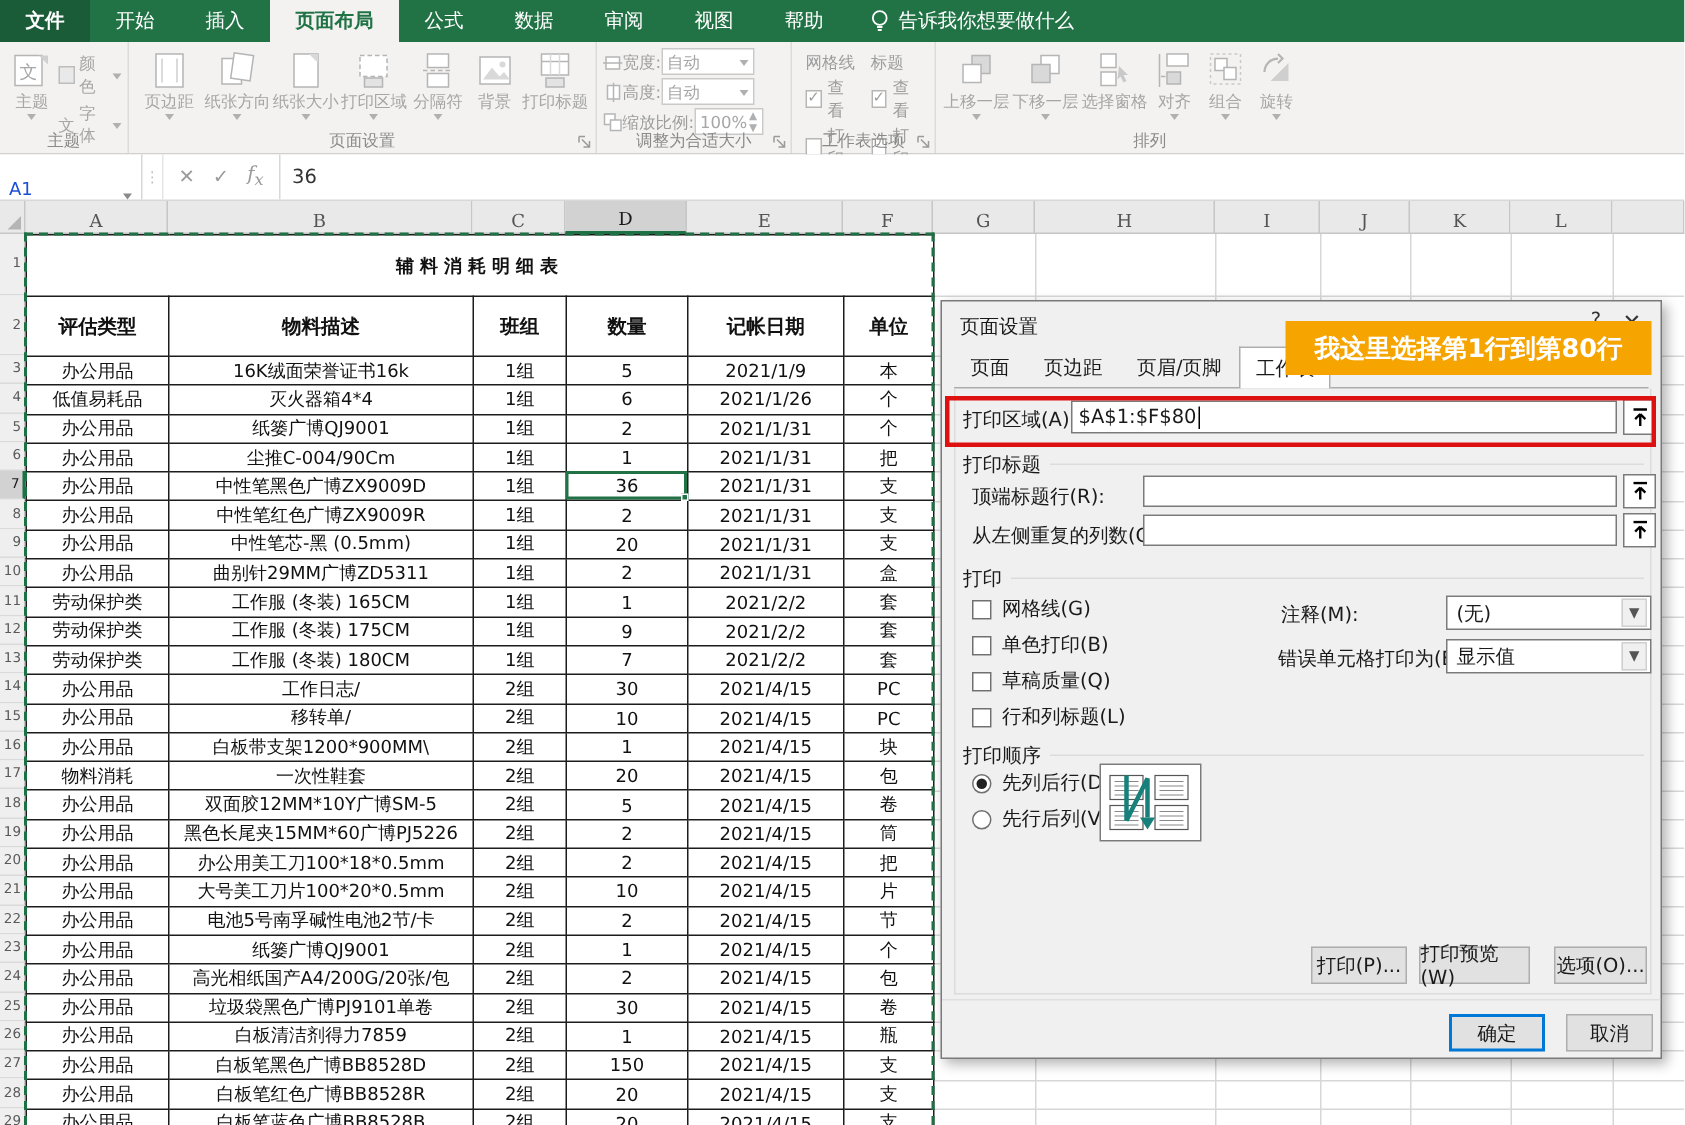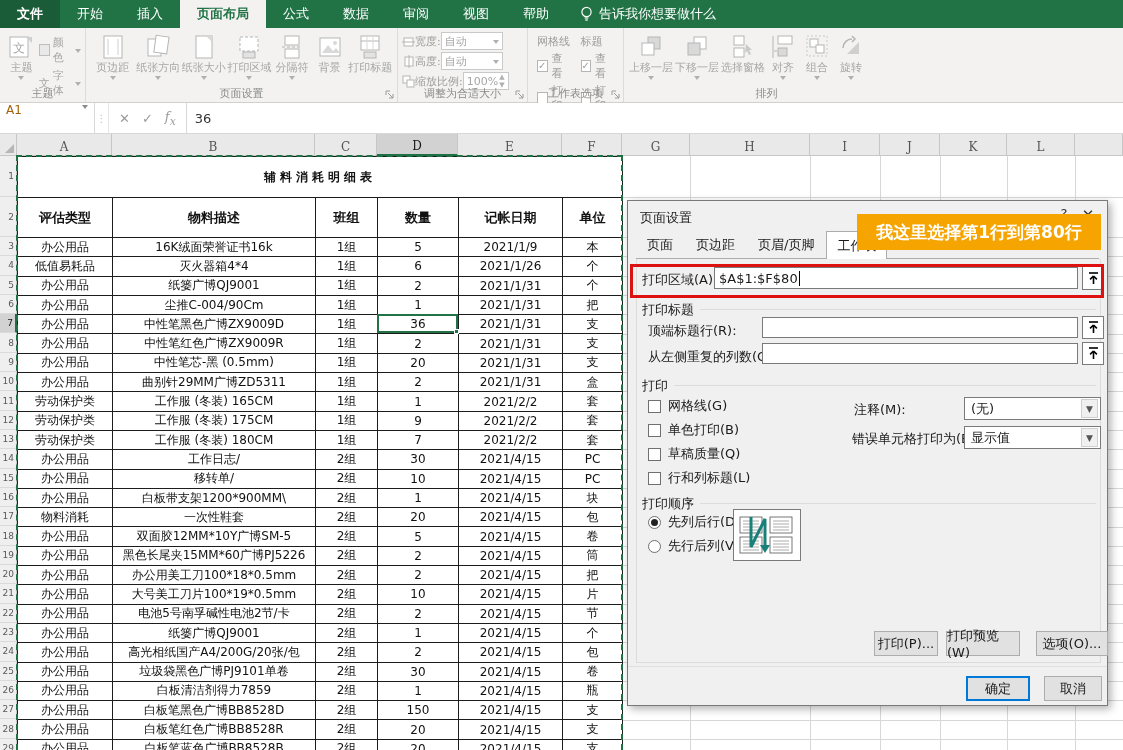--- a/index.html
+++ b/index.html
@@ -25,21 +25,21 @@
   .smallitem { display:flex; align-items:center; gap:3px; font-size:11px; color:#a6a6a6; }
   .sicon { width:12px; height:12px; border:1px solid #bdbdbd; background:#e9e9e9; display:inline-block; }
   .scale-row { display:flex; align-items:center; font-size:11px; color:#9d9d9d; height:18px; }
   .scale-box { width:62px; height:18px; background:#fff; border:1px solid #c9c9c9; font-size:11px; color:#a6a6a6; display:flex; align-items:center; justify-content:space-between; padding:0 3px; }
   .sheetopt-col { display:flex; flex-direction:column; gap:2px; font-size:11px; color:#9d9d9d; padding:2px 5px 0 5px; }
   .chk { width:12px; height:12px; border:1px solid #b5b5b5; background:#fff; display:inline-flex; align-items:center; justify-content:center; font-size:10px; color:#9d9d9d; line-height:1; }
   .chkrow { display:flex; align-items:center; gap:4px; }
 
   
   .fbar { position:absolute; left:0; top:103px; width:1123px; height:31px; background:#fff; border-bottom:1px solid #d8d8d8; display:flex; align-items:stretch; }
-  .namebox { width:95px; border-right:1px solid #d8d8d8; display:flex; align-items:flex-start; justify-content:space-between; padding:0 6px; font-size:12px; color:#a16207; }
+  .namebox { width:95px; border-right:1px solid #d8d8d8; display:flex; align-items:flex-end; justify-content:space-between; padding:0 6px; font-size:12px; color:#1d4ed8; }
   .fhandle { width:14px; display:flex; align-items:center; justify-content:center; color:#c0c0c0; font-size:10px; border-right:1px solid #e6e6e6; }
   .fbtns { display:flex; align-items:center; gap:12px; padding:0 10px; border-right:1px solid #d8d8d8; color:#9b9b9b; font-size:13px; }
   .fx { font-style:italic; font-family:"DejaVu Serif",serif; }
   .fvalue { flex:1; display:flex; align-items:center; padding-left:8px; font-size:13px; color:#333; }
 
   
   .sheet { position:absolute; left:0; top:134px; width:1123px; height:616px; background:#fff; }
   .colhdr { position:absolute; left:0; top:0; height:22px; display:flex; }
   .ch { height:22px; background:#e9e9e9; border-right:1px solid #c6c6c6; border-bottom:1px solid #c6c6c6; display:flex; align-items:flex-end; justify-content:center; font-size:12px; color:#555; font-family:"DejaVu Serif",serif; padding-bottom:1px; }
   .ch.corner { background:#e9e9e9; position:relative; }
@@ -600,21 +600,21 @@
           <tr style="height: 19.3px;">
             <td>办公用品</td>
             <td>办公用美工刀100*18*0.5mm</td>
             <td>2组</td>
             <td>2</td>
             <td>2021/4/15</td>
             <td>把</td>
           </tr>
           <tr style="height: 19.3px;">
             <td>办公用品</td>
-            <td>大号美工刀片100*19*0.5mm</td>
+            <td>大号美工刀片100*20*0.5mm</td>
             <td>2组</td>
             <td>10</td>
             <td>2021/4/15</td>
             <td>片</td>
           </tr>
           <tr style="height: 19.3px;">
             <td>办公用品</td>
             <td>电池5号南孚碱性电池2节/卡</td>
             <td>2组</td>
             <td>2</td>
@@ -796,21 +796,21 @@
           <path d="M6 28 h16 M6 31 h16 M6 34 h16 M6 37 h16"></path>
             <path d="M36 28 h16 M36 31 h16 M36 34 h16 M36 37 h16"></path>
         </g>
         <path d="M14 4 v30 l14 -28 v26" fill="none" stroke="#17807a" stroke-width="3"></path>
         <path d="M28 40 l-5 -8 h10 z" fill="#17807a"></path>
       </svg>
     </div>
 
     <div class="dbtn" style="left:246px; top:430px; width:64px; height:25px">打印(P)...</div>
     <div class="dbtn" style="left:318px; top:430px; width:74px; height:25px">打印预览(W)</div>
-    <div class="dbtn" style="left:408px; top:430px; width:72px; height:25px">选项(O)...</div>
+    <div class="dbtn" style="left:408px; top:430px; width:62px; height:25px">选项(O)...</div>
     <div class="dlg-sep"></div>
     <div class="dbtn default" style="left:338px; top:475px; width:64px; height:25px">确定</div>
     <div class="dbtn" style="left:416px; top:475px; width:58px; height:25px">取消</div>
   </div>
 
   <div class="redbox" id="red-box" style="border-color: rgb(222, 17, 17);"></div>
   <div class="callout" id="callout" style="background: rgb(245, 164, 0);">我这里选择第1行到第80行</div>
 </div>
 
 </body></html>

